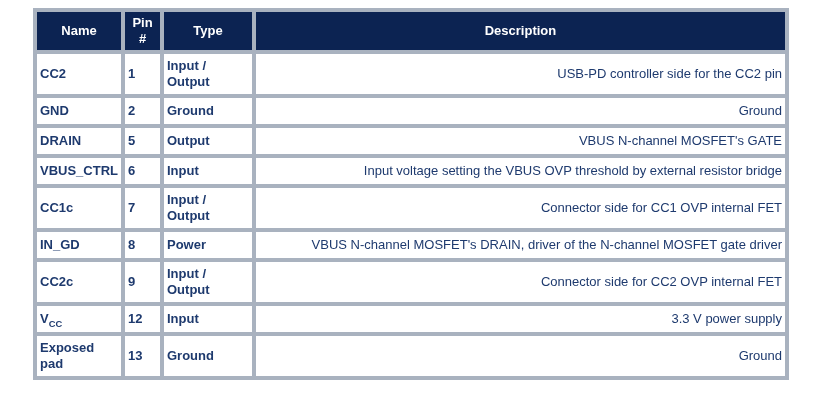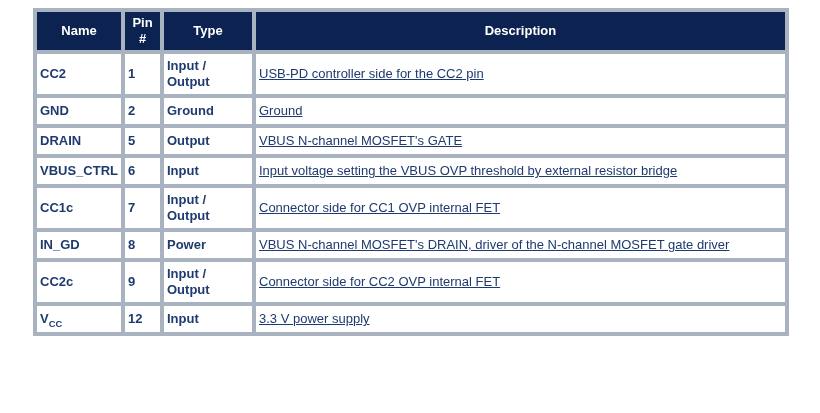--- a/index.html
+++ b/index.html
@@ -41,24 +41,23 @@
   table.pin-table td {
     color: #1e3a6e;
     padding: 4px 3px;
     height: 18px;
   }
   td.c-name, td.c-pin, td.c-type {
     text-align: left;
     font-weight: bold;
   }
   td.c-desc {
-    text-align: left;
+    text-align: right;
     padding-left: 8px;
     padding-right: 8px;
-    text-decoration: underline;
   }
   col.col-name { width: 88px; }
   col.col-pin  { width: 39px; }
   col.col-type { width: 92px; }
   sub.name-sub {
     font-size: 0.72em;
     vertical-align: sub;
     line-height: 0;
   }
 </style>
@@ -123,15 +122,21 @@
           <td class="c-pin">9</td>
           <td class="c-type">Input / Output</td>
           <td class="c-desc">Connector side for CC2 OVP internal FET</td>
         </tr>
         <tr>
           <td class="c-name">V<sub class="name-sub">CC</sub></td>
           <td class="c-pin">12</td>
           <td class="c-type">Input</td>
           <td class="c-desc">3.3 V power supply</td>
         </tr>
+        <tr>
+          <td class="c-name">Exposed pad</td>
+          <td class="c-pin">13</td>
+          <td class="c-type">Ground</td>
+          <td class="c-desc">Ground</td>
+        </tr>
       </tbody>
   </table>
 </div>
 
 </body></html>

